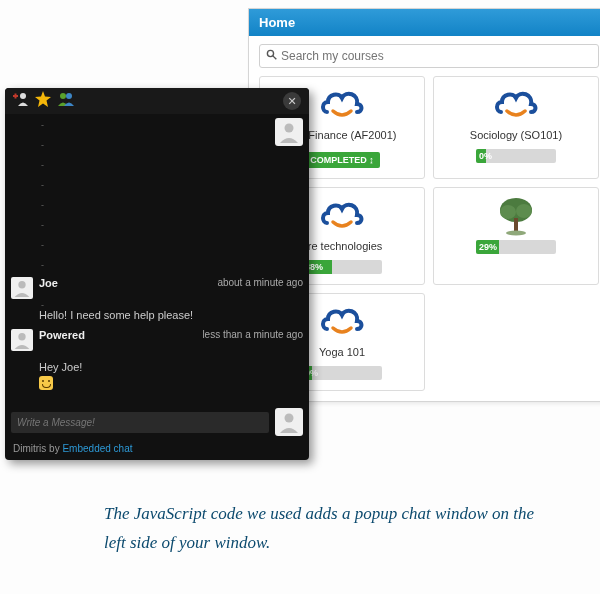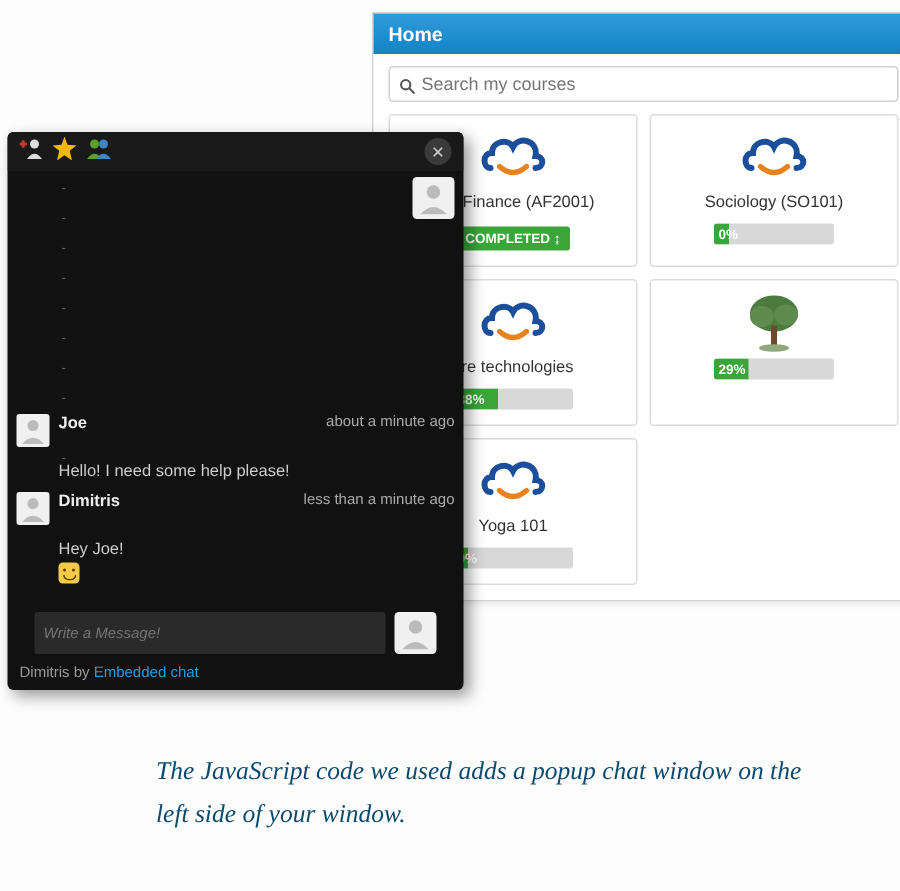--- a/index.html
+++ b/index.html
@@ -27,21 +27,21 @@
       font-weight: bold;
       font-size: 13px;
       padding: 6px 10px;
     }
     .search-bar {
       margin: 8px 10px;
       border: 1px solid #d0d0d0;
       border-radius: 3px;
       padding: 4px 6px;
       display: flex;
-      align-items: flex-end;
+      align-items: flex-start;
       color: #888;
       font-size: 12px;
     }
     .search-bar svg { margin-right: 4px; }
     .search-bar input {
       border: none;
       outline: none;
       font-size: 12px;
       color: #888;
       flex: 1;
@@ -215,23 +215,24 @@
     .emoji::after {
       content: "";
       position: absolute;
       width: 7px; height: 3px;
       border: 1px solid #5a3b00;
       border-top: none;
       border-radius: 0 0 6px 6px;
       bottom: 2px; left: 2.5px;
     }
     .chat-input-row {
-      padding: 4px 18px;
+      padding: 4px 6px;
       display: flex;
       gap: 6px;
+      align-items: center;
     }
     .chat-input {
       flex: 1;
       background: #2a2a2a;
       border: none;
       color: #aaa;
       font-size: 10px;
       padding: 5px 6px;
       border-radius: 2px;
       font-style: italic;
@@ -415,21 +416,21 @@
       </div>
       <div class="msg">
         <div class="av">
           <svg class="person-svg" width="18" height="18" viewBox="0 0 22 22" style="margin:2px">
               <circle cx="11" cy="7" r="4.5"></circle>
               <path d="M2 22 Q11 12 20 22 Z"></path>
             </svg>
         </div>
         <div class="content">
           <div class="row1">
-            <span class="name">Dimitris</span>
+            <span class="name">Powered</span>
             <span class="time">less than a minute ago</span>
           </div>
           <div class="text">Hey Joe!</div>
           <span class="emoji"></span>
         </div>
       </div>
     </div>
   </div>
 
   <div class="chat-input-row">

